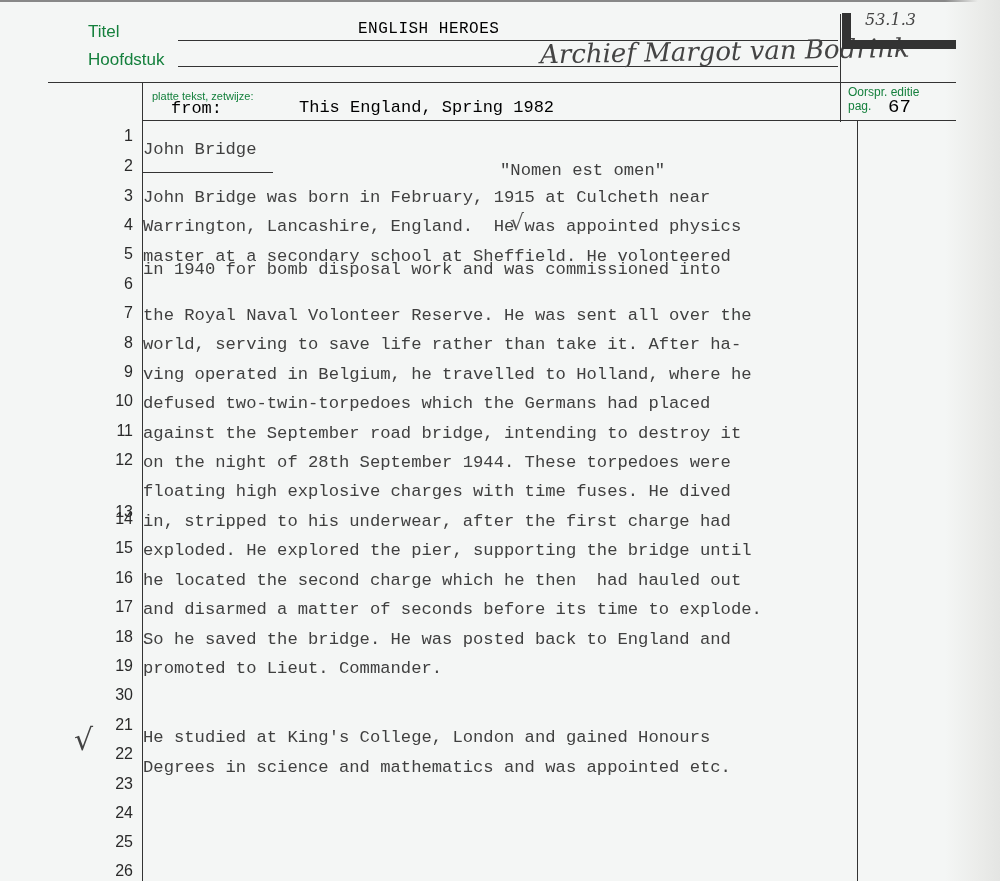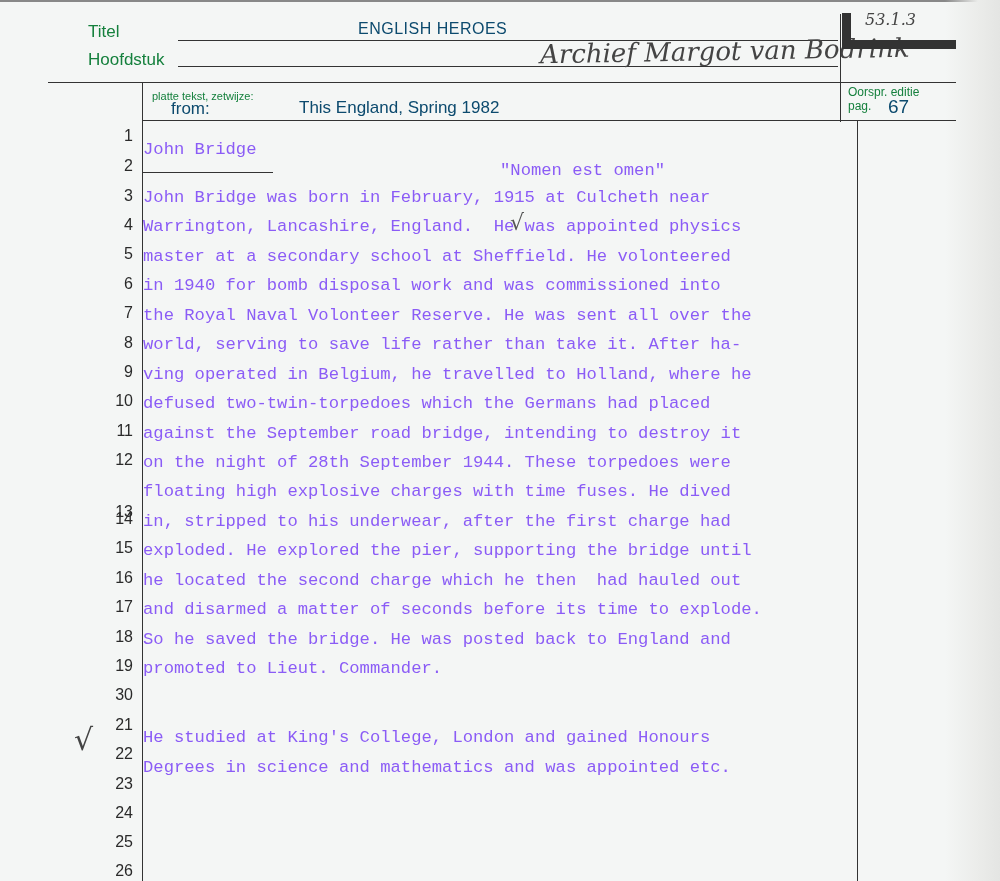--- a/index.html
+++ b/index.html
@@ -7,21 +7,21 @@
     width:1000px; height:881px; overflow:hidden; position:relative;
     background:#f4f6f5;
     font-family:"Liberation Sans", sans-serif;
     color:#2b2b2b;
   }
   .edge-top { position:absolute; left:0; top:0; width:1000px; height:2px; background:#888; }
   .edge-right-shade { position:absolute; right:0; top:0; width:55px; height:881px;
     background:linear-gradient(to right, rgba(244,246,245,0) 0%, #ebecea 60%, #e4e5e3 100%); }
 
   .label-sans { position:absolute; font-family:"Liberation Sans", sans-serif; color:#15803d; }
-  .typed { position:absolute; font-family:Liberation Sans, sans-serif; color:#0c4a6e; white-space:pre; }
+  .typed { position:absolute; font-family:Liberation Mono, monospace; color:#000000; white-space:pre; }
   .hand { position:absolute; font-family:"DejaVu Serif", serif; font-style:italic; color:#444; white-space:pre; }
 
   .hline { position:absolute; height:0; border-top:1.5px solid #333; }
   .vline { position:absolute; width:0; border-left:1.5px solid #333; }
 
   #titel-label { left:88px; top:22px; font-size:17px; }
   #hoofdstuk-label { left:88px; top:50px; font-size:17px; }
   #titel-line { left:178px; top:40px; width:660px; }
   #hoofd-line { left:178px; top:66px; width:660px; }
   #title-value { left:358px; top:20px; font-size:16px; letter-spacing:0.5px; }
@@ -38,21 +38,21 @@
   #right-margin-line { left:857px; top:120px; height:761px; }
 
   #platte-label { left:152px; top:90px; font-size:11px; }
   #from-label { left:143px; top:99px; font-size:17px;margin-left:28px; }
   #source-value { left:299px; top:98px; font-size:17px; }
   #oorspr-label { left:848px; top:85px; font-size:12px; }
   #pag-label { left:848px; top:99px; font-size:12px; }
   #pag-value { left:888px; top:96px; font-size:19px; }
 
   .lineno { position:absolute; width:30px; text-align:right; left:103px; font-size:16px; color:#2a2a2a; font-family:"Liberation Sans", sans-serif; }
-  .bodyline { position:absolute; left:143px; font-family:"Liberation Mono", "DejaVu Sans Mono", monospace; font-size:17.2px; color:#8b5cf6; white-space:pre; }
+  .bodyline { position:absolute; left:143px; font-family:"Liberation Mono", "DejaVu Sans Mono", monospace; font-size:17.2px; color:#404040; white-space:pre; }
 
   #heading-underline { left:143px; top:172px; width:130px; border-top:1.5px solid #333; }
 
   #check-inline { left:510px; top:210px; font-size:22px; color:#555; }
   #check-margin { left:74px; top:722px; font-size:30px; color:#444; }
 </style>
 </head>
 <body>
 
 <div class="edge-top"></div>
@@ -112,21 +112,21 @@
 </div>
 
 <div class="bodyline" style="top:140px">John Bridge</div>
 <div id="heading-underline" class="hline"></div>
 <div class="bodyline" style="top:161px; left:500px">"Nomen est omen"</div>
 
 <div>
   <div class="bodyline" style="top:188px">John Bridge was born in February, 1915 at Culcheth near</div>
   <div class="bodyline" style="top:217px">Warrington, Lancashire, England.  He was appointed physics</div>
   <div class="bodyline" style="top:247px">master at a secondary school at Sheffield. He volonteered</div>
-  <div class="bodyline" style="top:276px">in 1940 for bomb disposal work and was commissioned into</div>
+  <div class="bodyline" style="top:260px">in 1940 for bomb disposal work and was commissioned into</div>
   <div class="bodyline" style="top:306px">the Royal Naval Volonteer Reserve. He was sent all over the</div>
   <div class="bodyline" style="top:335px">world, serving to save life rather than take it. After ha-</div>
   <div class="bodyline" style="top:365px">ving operated in Belgium, he travelled to Holland, where he</div>
   <div class="bodyline" style="top:394px">defused two-twin-torpedoes which the Germans had placed</div>
   <div class="bodyline" style="top:424px">against the September road bridge, intending to destroy it</div>
   <div class="bodyline" style="top:453px">on the night of 28th September 1944. These torpedoes were</div>
   <div class="bodyline" style="top:482px">floating high explosive charges with time fuses. He dived</div>
   <div class="bodyline" style="top:512px">in, stripped to his underwear, after the first charge had</div>
   <div class="bodyline" style="top:541px">exploded. He explored the pier, supporting the bridge until</div>
   <div class="bodyline" style="top:571px">he located the second charge which he then  had hauled out</div>

